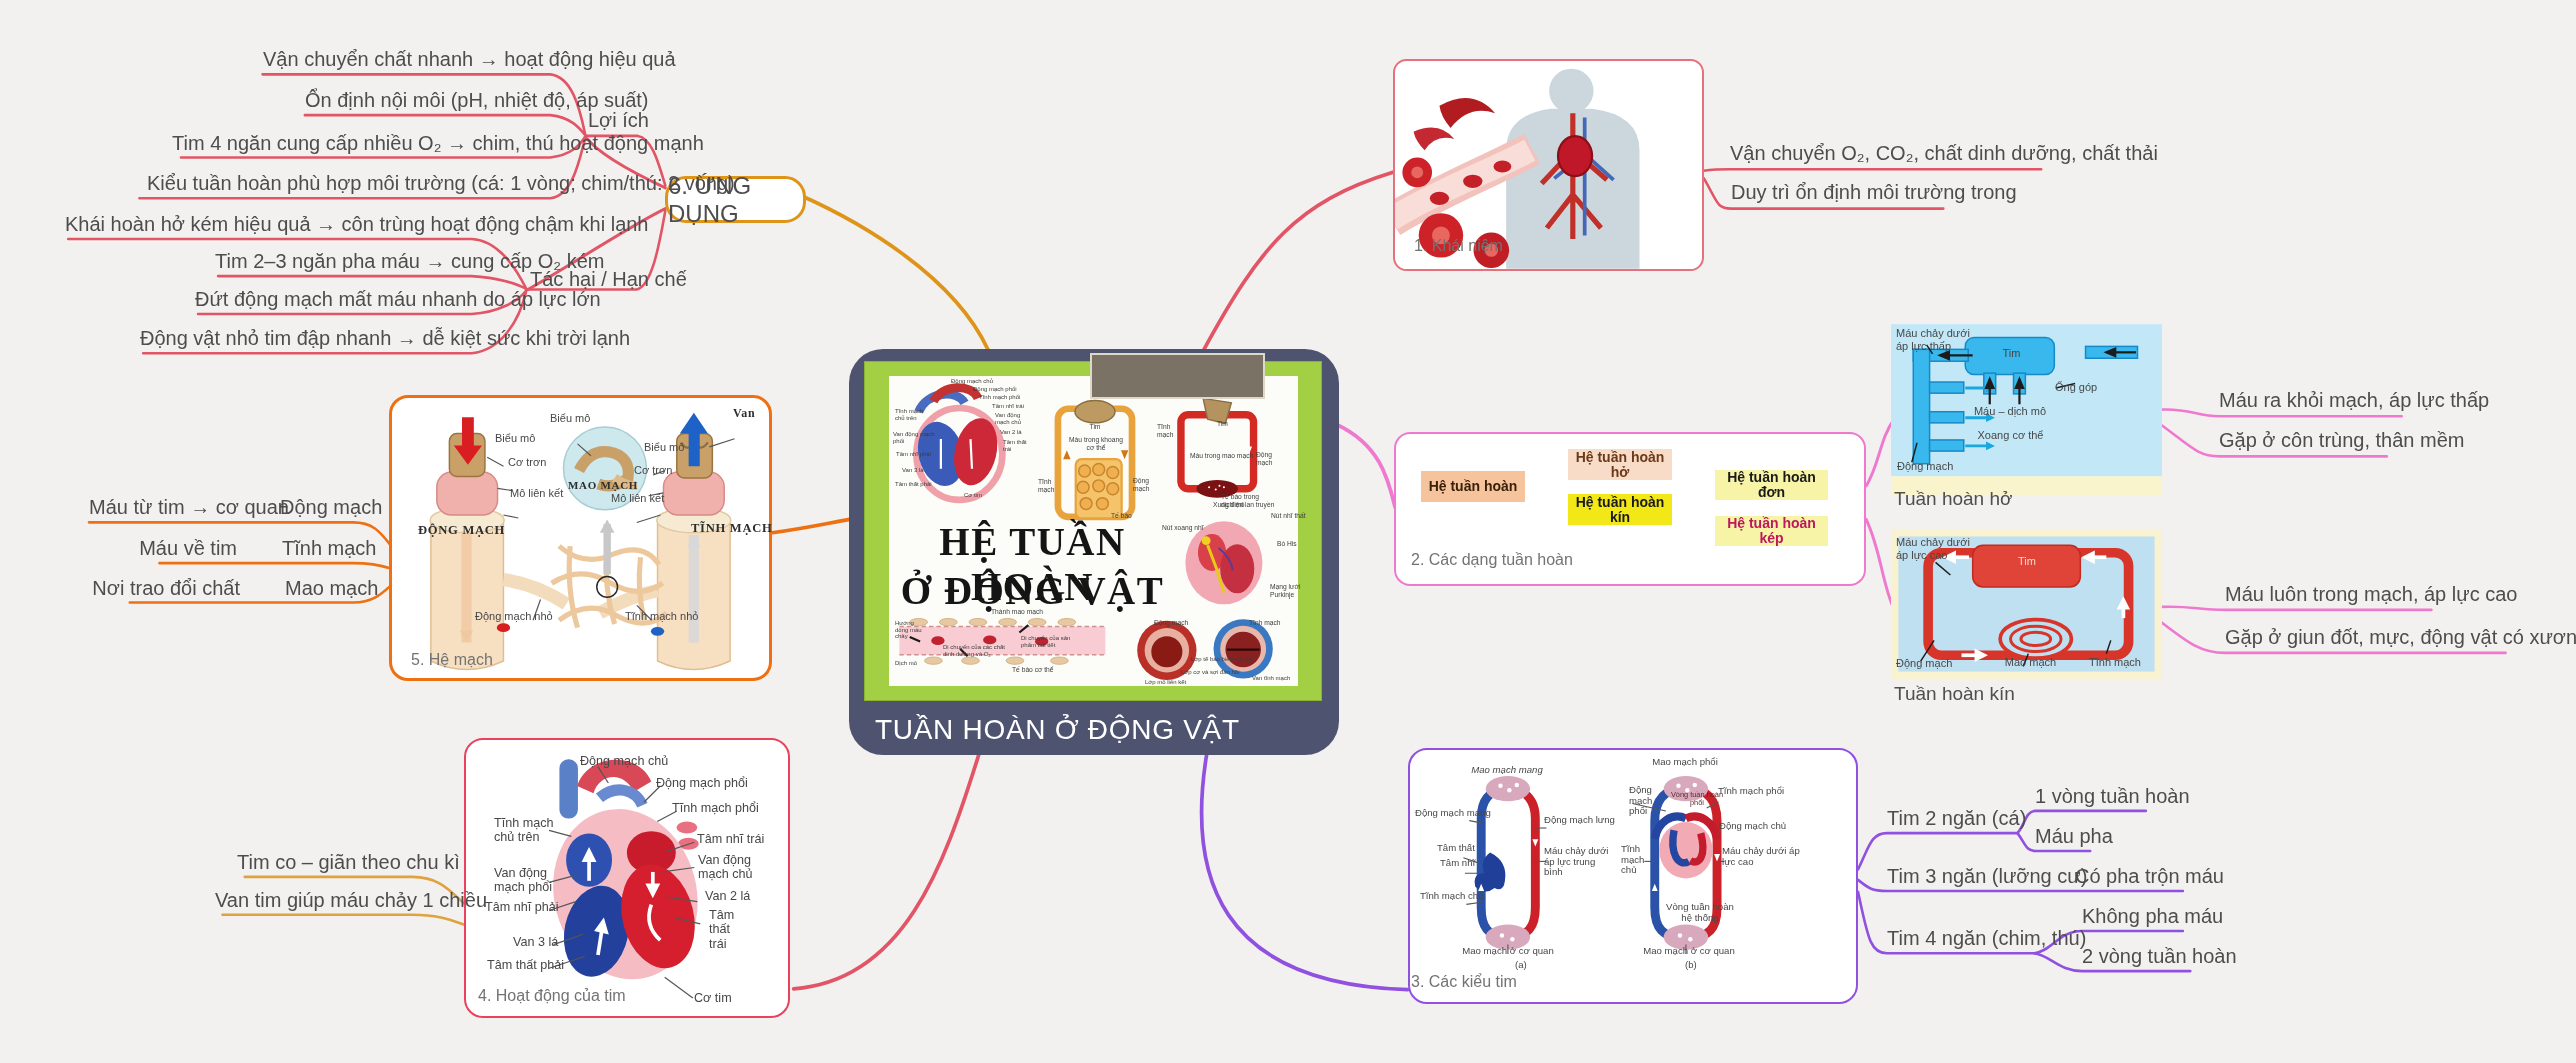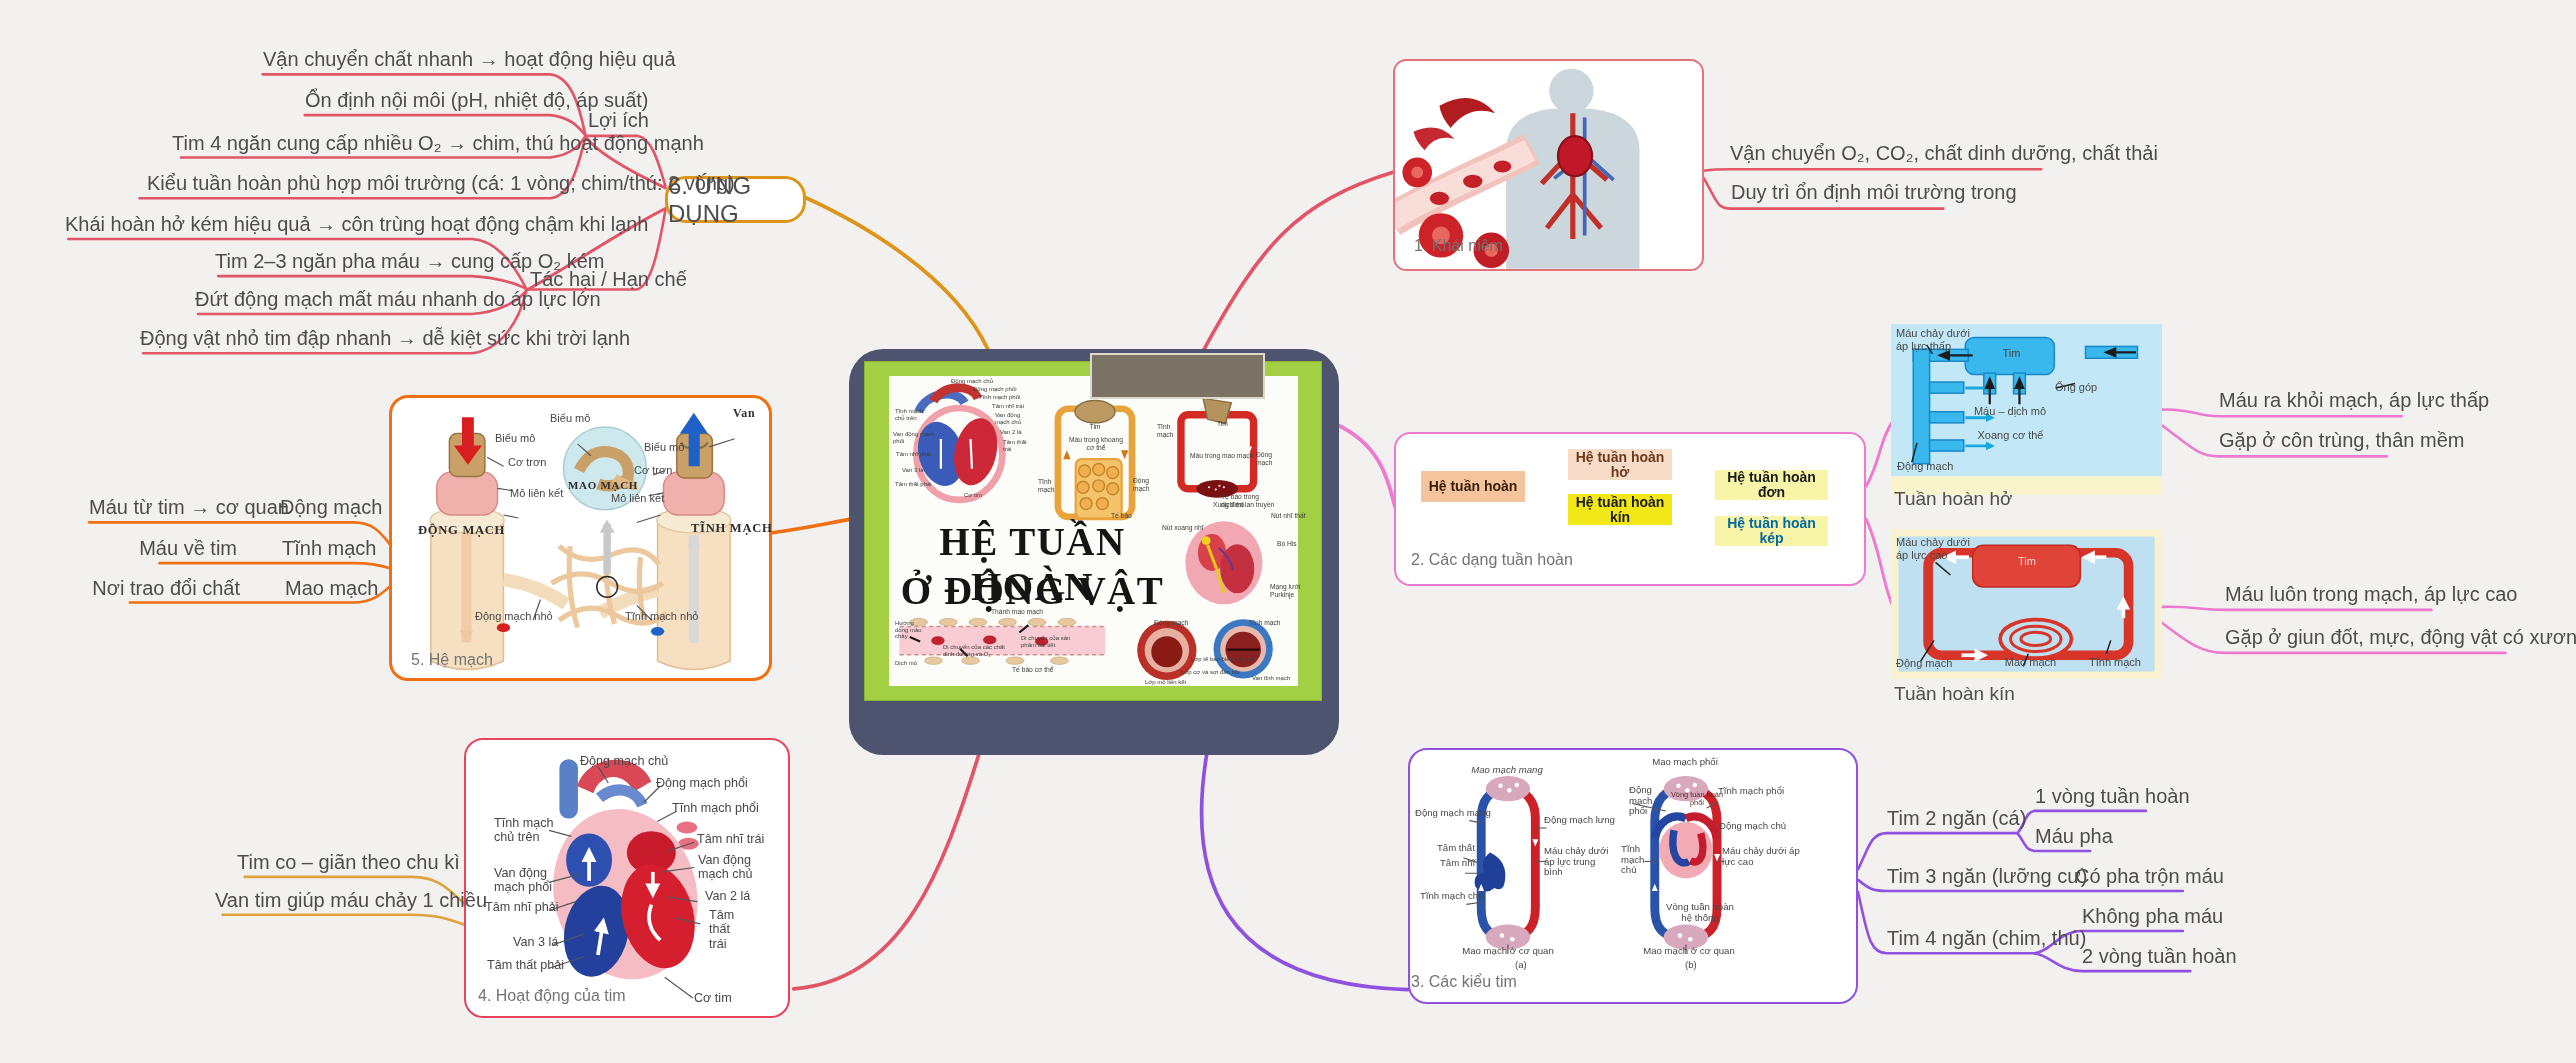--- a/index.html
+++ b/index.html
@@ -190,20 +190,21 @@
       <circle cx="375" cy="372" r="21" fill="#8a1a14"></circle>
       <circle cx="478" cy="368" r="40" fill="#3a78c2"></circle>
       <circle cx="478" cy="368" r="31" fill="#e8b8ac"></circle>
       <circle cx="478" cy="369" r="24" fill="#8a2020"></circle>
       <line x1="456" y1="369" x2="500" y2="369" stroke="#2a0808" stroke-width="3"></line>
     </g>
   </svg>
 
   <div class="node" style="left:1090px;top:353px;width:175px;height:46px;background:#7a7264;border:2.2px solid #ded8c8;z-index:3;"></div>
 
+  <div class="board-label" style="left:875px;top:714px;">TUẦN HOÀN Ở ĐỘNG VẬT</div>
 
   <div class="postertitle" style="left:899px;top:519px;width:267px;">HỆ TUẦN HOÀN</div>
   <div class="postertitle" style="left:899px;top:568px;width:267px;">Ở ĐỘNG VẬT</div>
 
   <div class="t tin8 nw" style="left:951px;top:378px;">Động mạch chủ</div>
   <div class="t tin8 nw" style="left:973px;top:386px;">Động mạch phổi</div>
   <div class="t tin8 nw" style="left:979px;top:394px;">Tĩnh mạch phổi</div>
   <div class="t tin8 nw" style="left:992px;top:403px;">Tâm nhĩ trái</div>
   <div class="t tin8" style="left:995px;top:412px;width:37px;">Van động mạch chủ</div>
   <div class="t tin8 nw" style="left:1000px;top:429px;">Van 2 lá</div>
@@ -273,21 +274,21 @@
   </div>
   <div class="t cap nw" style="left:1414px;top:236px;">1. Khái niệm</div>
   <div class="t lbl nw" style="left:1730px;top:141px;">Vận chuyển O₂, CO₂, chất dinh dưỡng, chất thải</div>
   <div class="t lbl nw" style="left:1731px;top:180px;">Duy trì ổn định môi trường trong</div>
 
   <div class="node" style="left:1394px;top:432px;width:472px;height:154px;border:2.2px solid #ee79cf;border-radius:16.3px;"></div>
   <div class="flowbox" style="left:1421px;top:471px;width:104px;height:31px;background:#f6c49c;">Hệ tuần hoàn</div>
   <div class="flowbox" style="left:1568px;top:449px;width:104px;height:31px;background:#f8dcc8;color:#6b3a1a;">Hệ tuần hoàn hở</div>
   <div class="flowbox" style="left:1568px;top:494px;width:104px;height:31px;background:#f2e818;color:#1a1a1a;">Hệ tuần hoàn kín</div>
   <div class="flowbox" style="left:1715px;top:470px;width:113px;height:30px;background:#f7f4a8;color:#1a1a1a;">Hệ tuần hoàn đơn</div>
-  <div class="flowbox" style="left:1715px;top:516px;width:113px;height:30px;background:#f7f4a8;color:#0369a1;">Hệ tuần hoàn kép</div>
+  <div class="flowbox" style="left:1715px;top:516px;width:113px;height:30px;background:#f7f4a8;color:#be185d;">Hệ tuần hoàn kép</div>
   <div class="t cap nw" style="left:1411px;top:550px;">2. Các dạng tuần hoàn</div>
 
   <svg class="art" style="left:1891px;top:324px;" width="271" height="171" viewBox="0 0 365 230">
     <rect x="0" y="0" width="365" height="205" fill="#c2e8f8"></rect>
     <rect x="0" y="205" width="365" height="25" fill="#faf4cc"></rect>
     <g fill="#38b8ec" stroke="#1888c8" stroke-width="2">
       <rect x="100" y="18" width="120" height="50" rx="12"></rect>
       <rect x="125" y="66" width="16" height="28"></rect>
       <rect x="165" y="66" width="16" height="28"></rect>
       <rect x="30" y="34" width="74" height="16"></rect>

